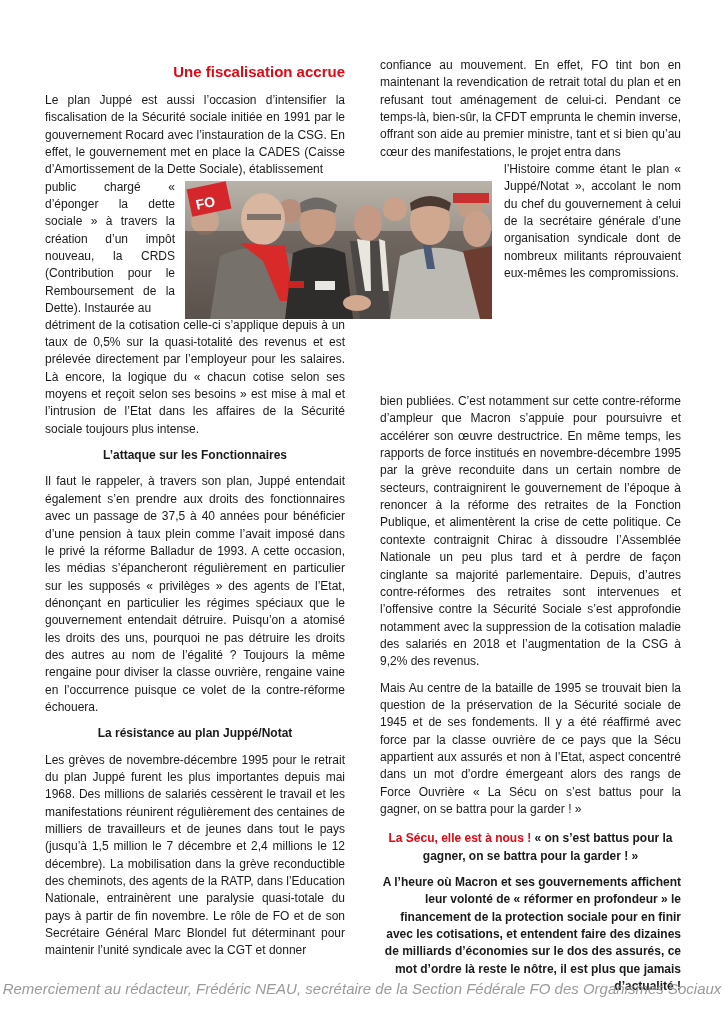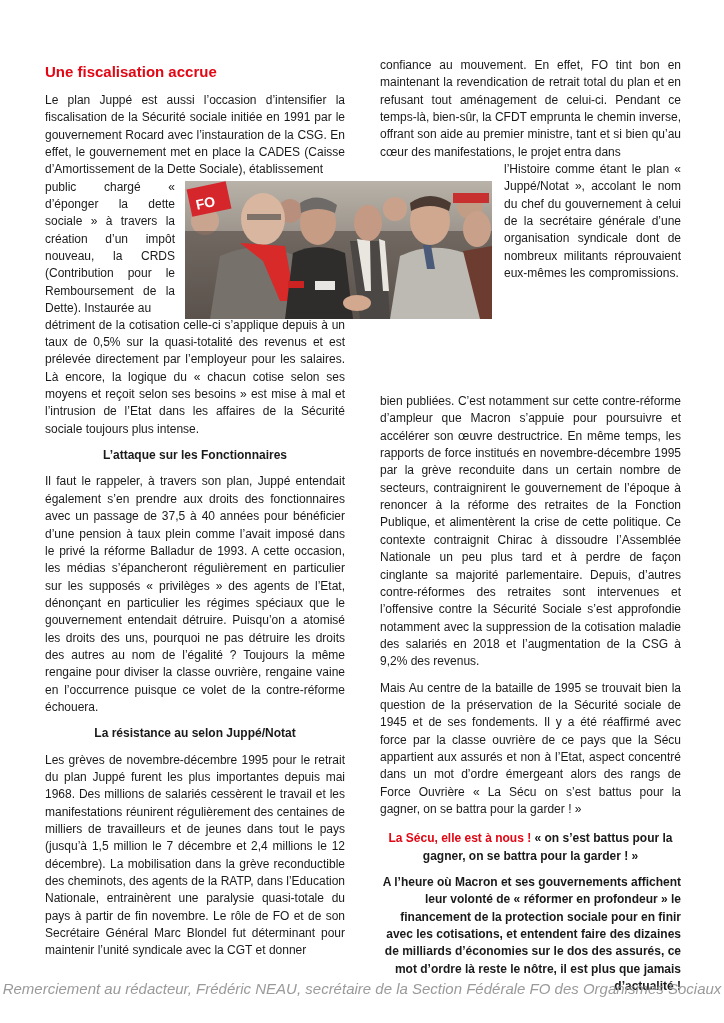--- a/index.html
+++ b/index.html
@@ -2,21 +2,21 @@
 <html><head>
 <meta charset="utf-8">
 <style>
   html, body { margin: 0; padding: 0; background: #ffffff; }
   body { width: 724px; height: 1023px; position: relative; overflow: hidden;
          font-family: "Liberation Sans", sans-serif; color: #1a1a1a; }
   .col { position: absolute; font-size: 12px; line-height: 17.35px; text-align: justify; }
   .col-left { left: 45px; top: 92px; width: 300px; }
   .col-right { left: 380px; top: 57px; width: 301px; }
   p { margin: 0 0 9px 0; }
-  .title { position: absolute; left: 45px; top: 62px; width: 300px; text-align: left;
+  .title { position: absolute; left: 45px; top: 62px; width: 300px; text-align: right;
            color: #e30613; font-weight: bold; font-size: 15px; line-height: 20px; }
   .h2 { text-align: center; font-weight: bold; margin: 0 0 9px 0; }
   .left-float { float: left; width: 130px; text-align: justify; }
   .photo { position: absolute; left: 185px; top: 181px; width: 307px; height: 138px; overflow: hidden; }
   .spacer-r { float: left; width: 124px; height: 232px; }
   .red { color: #e30613; }
   .quote { text-align: center; font-weight: bold; margin: 12px 0 9px 0; }
   .closing { text-align: right; font-weight: bold; }
   .footer { position: absolute; left: 0; width: 724px; top: 981px; text-align: center;
             font-style: italic; color: #9a9a9a; font-size: 15px; line-height: 15px; }
@@ -30,21 +30,21 @@
 <div class="col col-left">
   <p style="margin-bottom:0">
     <span>Le plan Juppé est aussi l’occasion d’intensifier la fiscalisation de la Sécurité sociale initiée en 1991 par le gouvernement Rocard avec l’instauration de la CSG. En effet, le gouvernement met en place la CADES (Caisse d’Amortissement de la Dette Sociale), établissement</span>
   </p>
   <div class="wrap-left">
     <div class="left-float" style="height:138px;">public chargé « d’éponger la dette sociale » à travers la création d’un impôt nouveau, la CRDS (Contribution pour le Remboursement de la Dette). Instaurée au</div>
   </div>
   <p>détriment de la cotisation celle-ci s’applique depuis à un taux de 0,5% sur la quasi-totalité des revenus et est prélevée directement par l’employeur pour les salaires. Là encore, la logique du « chacun cotise selon ses moyens et reçoit selon ses besoins » est mise à mal et l’intrusion de l’Etat dans les affaires de la Sécurité sociale toujours plus intense.</p>
   <p class="h2">L’attaque sur les Fonctionnaires</p>
   <p>Il faut le rappeler, à travers son plan, Juppé entendait également s’en prendre aux droits des fonctionnaires avec un passage de 37,5 à 40 années pour bénéficier d’une pension à taux plein comme l’avait imposé dans le privé la réforme Balladur de 1993. A cette occasion, les médias s’épancheront régulièrement en particulier sur les supposés « privilèges » des agents de l’Etat, dénonçant en particulier les régimes spéciaux que le gouvernement entendait détruire. Puisqu’on a atomisé les droits des uns, pourquoi ne pas détruire les droits des autres au nom de l’égalité ? Toujours la même rengaine pour diviser la classe ouvrière, rengaine vaine en l’occurrence puisque ce volet de la contre-réforme échouera.</p>
-  <p class="h2">La résistance au selon Juppé/Notat</p>
+  <p class="h2">La résistance au plan Juppé/Notat</p>
   <p>Les grèves de novembre-décembre 1995 pour le retrait du plan Juppé furent les plus importantes depuis mai 1968. Des millions de salariés cessèrent le travail et les manifestations réunirent régulièrement des centaines de milliers de travailleurs et de jeunes dans tout le pays (jusqu’à 1,5 million le 7 décembre et 2,4 millions le 12 décembre). La mobilisation dans la grève reconductible des cheminots, des agents de la RATP, dans l’Education Nationale, entrainèrent une paralysie quasi-totale du pays à partir de fin novembre. Le rôle de FO et de son Secrétaire Général Marc Blondel fut déterminant pour maintenir l’unité syndicale avec la CGT et donner</p>
 </div>
 
 <div class="photo">
   <svg width="307" height="138" viewBox="0 0 307 138">
     <defs>
       <linearGradient id="bg" x1="0" y1="0" x2="0" y2="1">
         <stop offset="0" stop-color="#b9b2a8"></stop>
         <stop offset="1" stop-color="#6e6660"></stop>
       </linearGradient>

